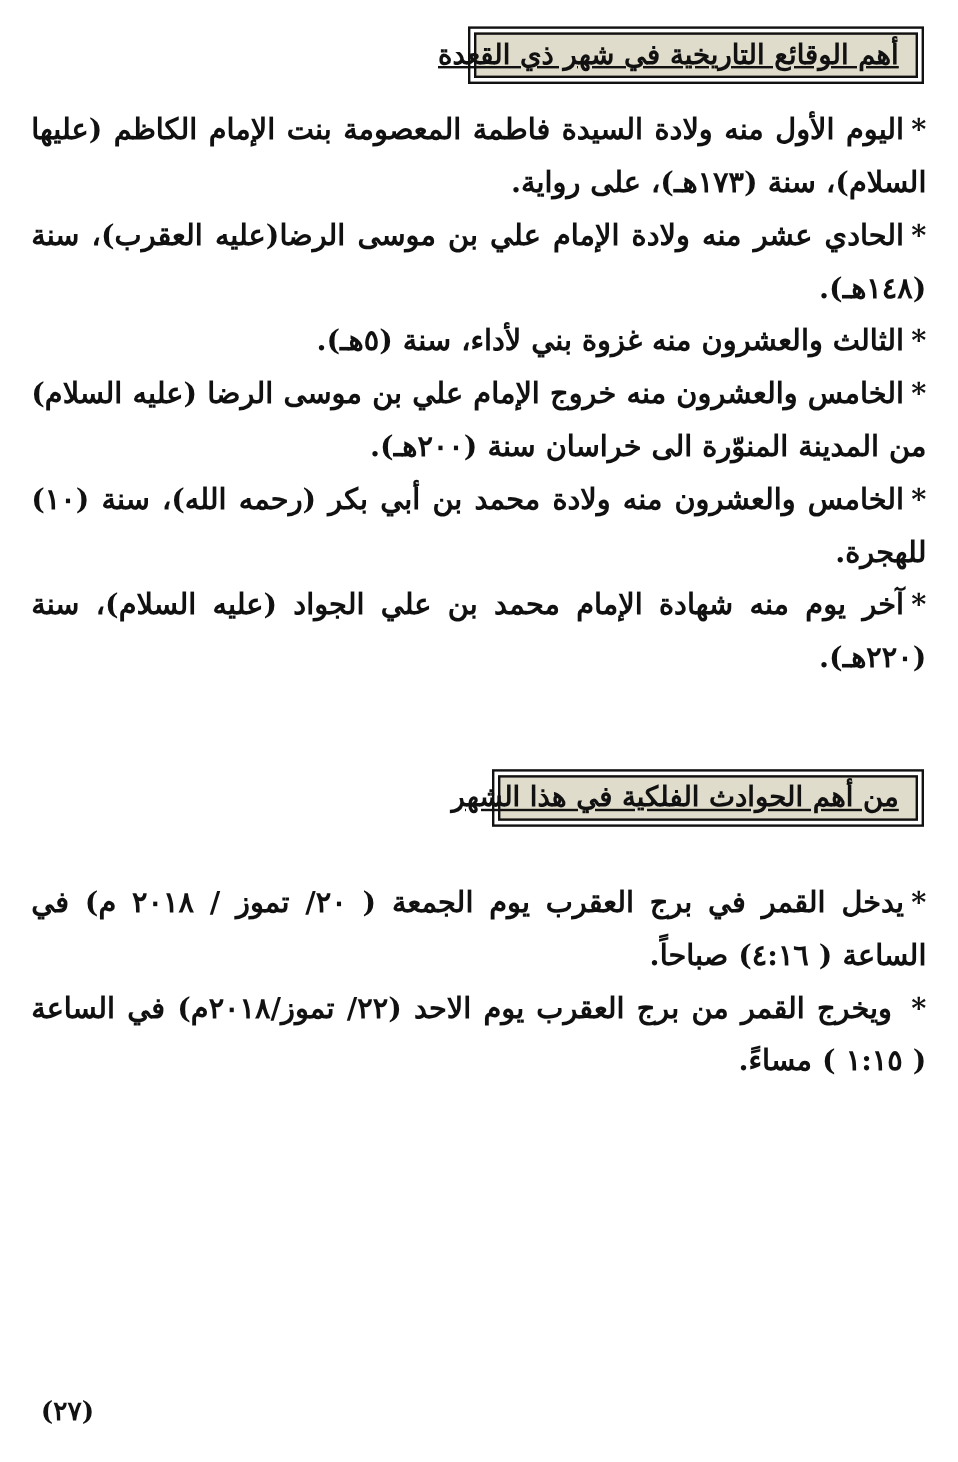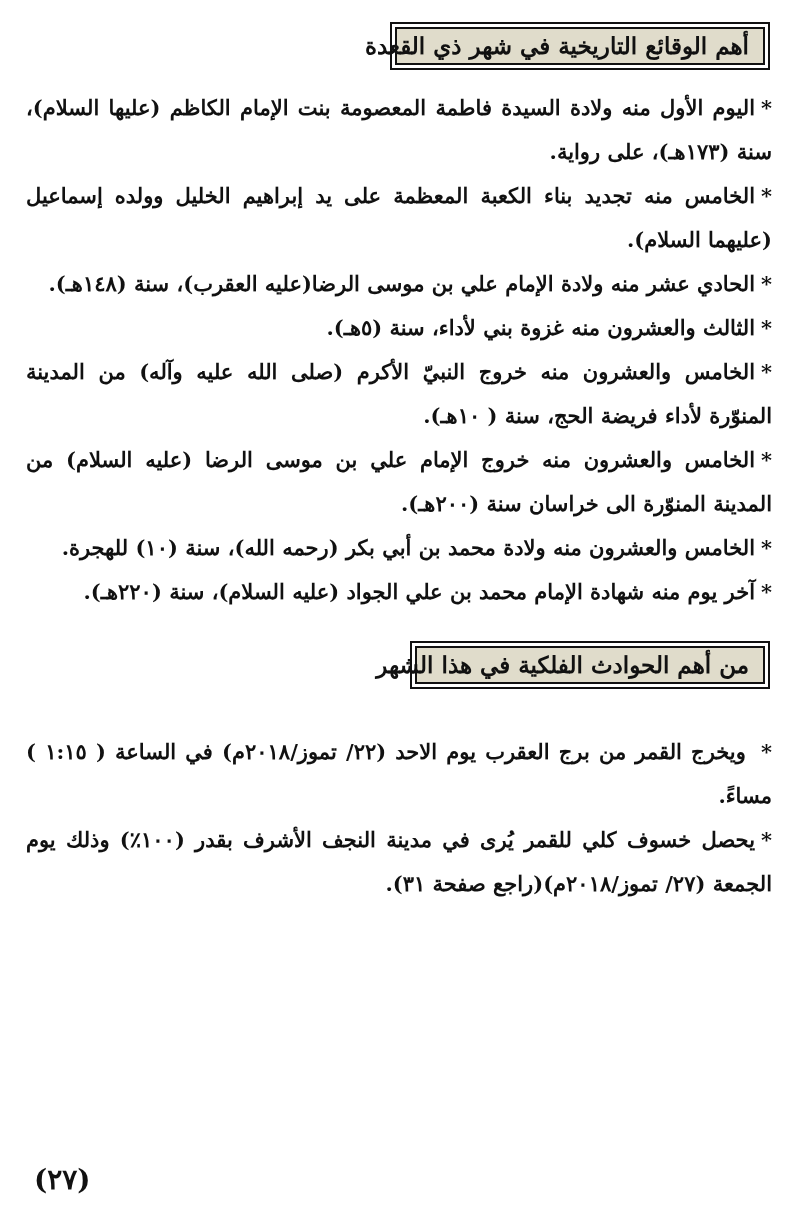--- a/index.html
+++ b/index.html
@@ -6,66 +6,65 @@
   body {
     width: 798px; height: 1218px; position: relative; overflow: hidden;
     font-family: "DejaVu Serif", serif; color: #111;
   }
   .page { position: absolute; left: 0; top: 0; width: 798px; height: 1218px; direction: rtl; }
   .heading-box {
     position: absolute;
     border: 2px solid #111;
     padding: 3px;
     background: #fff;
+    text-decoration: underline;
   }
   .heading-inner {
     border: 2px solid #111;
     background: #e0dccb;
     font-weight: bold;
     font-size: 23px;
     text-align: center;
     line-height: 34px;
     white-space: nowrap;
     padding: 0 14px;
   }
   .h1 { right: 28px; top: 22px; width: 370px; }
   .h2 { right: 28px; top: 641px; width: 350px; }
-  .items { position: absolute; right: 26px; width: 746px; font-weight: bold; font-size: 21px; line-height: 44px; text-align: justify; }
+  .items { position: absolute; right: 26px; width: 746px; font-weight: bold; font-size: 24px; line-height: 44px; text-align: justify; }
   .items1 { top: 86px; }
   .items2 { top: 730px; }
   .item { margin: 0; }
   .bullet { margin-left: 6px; }
   .page-number {
     position: absolute; left: 34px; top: 1163px; direction: rtl;
-    font-size: 28px; font-weight: bold;
+    font-size: 22px; font-weight: bold;
   }
 </style>
 </head>
 <body>
 
 <div class="page">
 
   <div class="heading-box h1">
     <div class="heading-inner">أهم الوقائع التاريخية في شهر ذي القعدة</div>
   </div>
 
   <div class="items items1">
     <p class="item"><span class="bullet">*</span><span>اليوم الأول منه ولادة السيدة فاطمة المعصومة بنت الإمام الكاظم (عليها السلام)، سنة (١٧٣هـ)، على رواية.</span></p>
-    <p class="item"><span class="bullet">*</span><span>الخامس منه تجديد بناء الكعبة المعظمة على يد إبراهيم الخليل وولده إسماعيل (عليهما السلام).</span></p>
     <p class="item"><span class="bullet">*</span><span>الحادي عشر منه ولادة الإمام علي بن موسى الرضا(عليه العقرب)، سنة (١٤٨هـ).</span></p>
     <p class="item"><span class="bullet">*</span><span>الثالث والعشرون منه غزوة بني لأداء، سنة (٥هـ).</span></p>
-    <p class="item"><span class="bullet">*</span><span>الخامس والعشرون منه خروج النبيّ الأكرم (صلى الله عليه وآله) من المدينة المنوّرة لأداء فريضة الحج، سنة ( ١٠هـ).</span></p>
     <p class="item"><span class="bullet">*</span><span>الخامس والعشرون منه خروج الإمام علي بن موسى الرضا (عليه السلام) من المدينة المنوّرة الى خراسان سنة (٢٠٠هـ).</span></p>
     <p class="item"><span class="bullet">*</span><span>الخامس والعشرون منه ولادة محمد بن أبي بكر (رحمه الله)، سنة (١٠) للهجرة.</span></p>
     <p class="item"><span class="bullet">*</span><span>آخر يوم منه شهادة الإمام محمد بن علي الجواد (عليه السلام)، سنة (٢٢٠هـ).</span></p>
   </div>
 
   <div class="heading-box h2">
     <div class="heading-inner">من أهم الحوادث الفلكية في هذا الشهر</div>
   </div>
 
   <div class="items items2">
+    <p class="item"><span class="bullet">*</span><span>يدخل القمر في برج العقرب يوم الجمعة ( ٢٠/ تموز / ٢٠١٨ م)  في الساعة ( ٤:١٦) صباحاً.</span></p>
     <p class="item"><span class="bullet">*</span><span> ويخرج القمر من برج العقرب  يوم الاحد (٢٢/ تموز/٢٠١٨م)  في الساعة ( ١:١٥ ) مساءً.</span></p>
-    <p class="item"><span class="bullet">*</span><span>يحصل خسوف كلي للقمر يُرى في مدينة النجف الأشرف بقدر (١٠٠٪) وذلك يوم الجمعة (٢٧/ تموز/٢٠١٨م)(راجع صفحة ٣١).</span></p>
   </div>
 
   <div class="page-number">(٢٧)</div>
 </div>
 
 </body></html>

